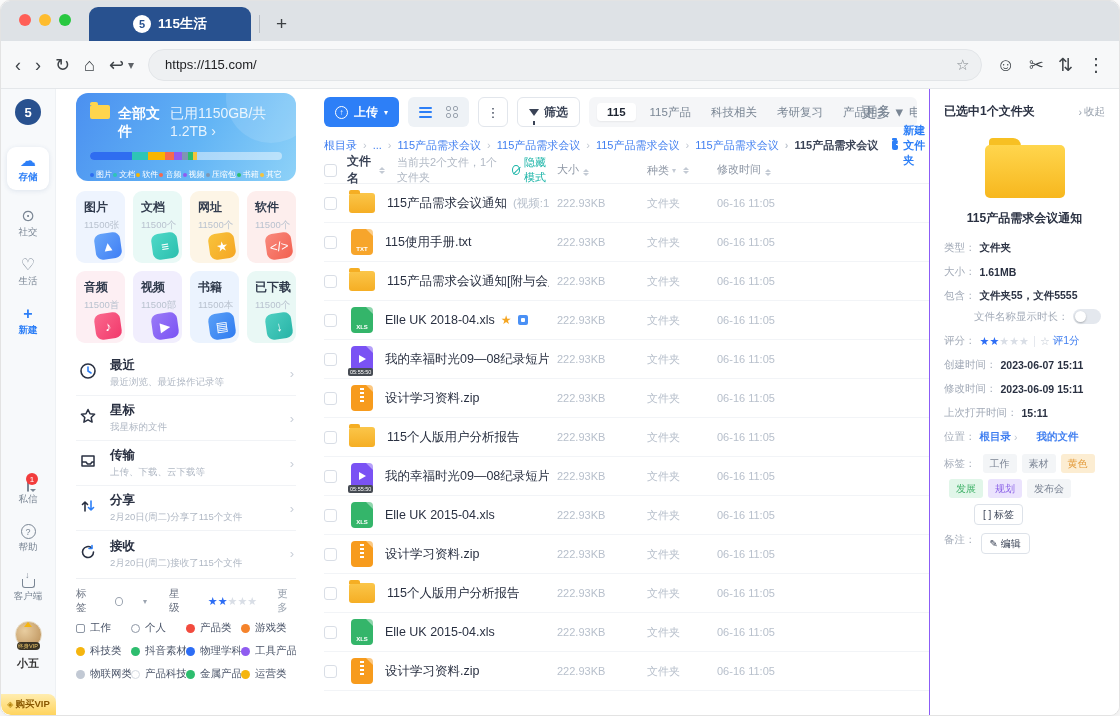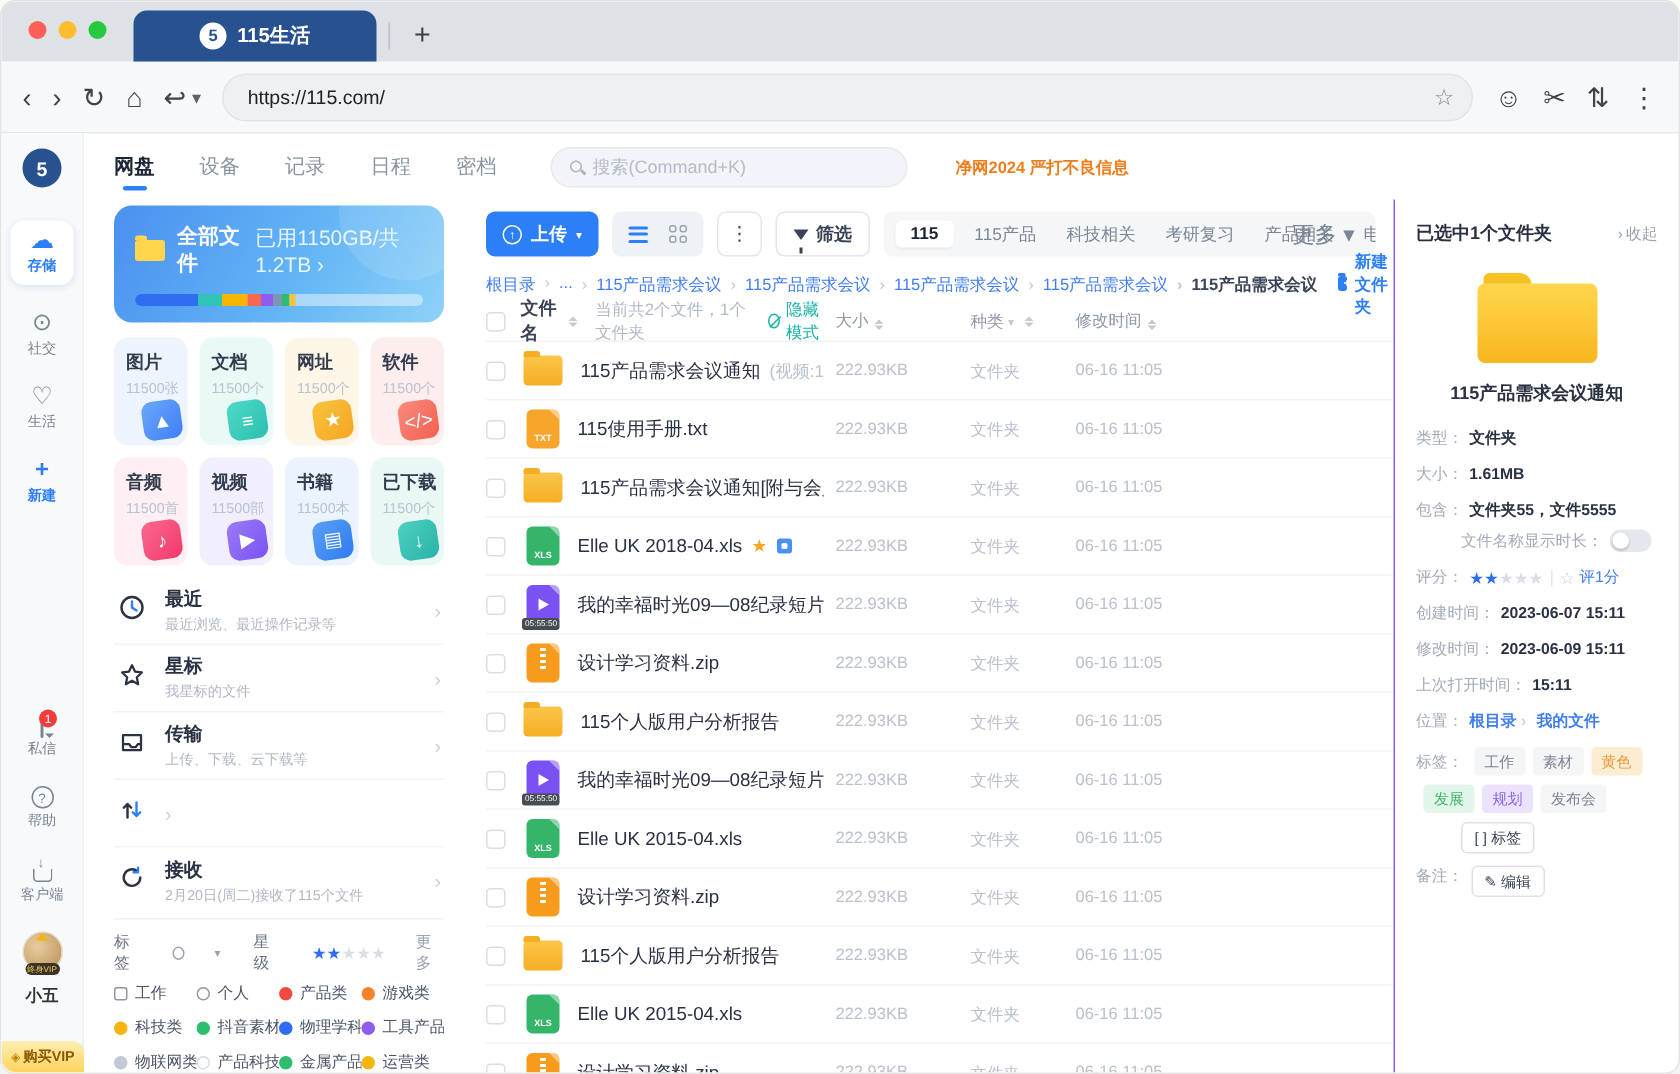--- a/index.html
+++ b/index.html
@@ -53,21 +53,21 @@
 .nav-tab.active::after{content:"";position:absolute;left:50%;transform:translateX(-50%);bottom:-1px;width:16px;height:3px;border-radius:2px;background:#2d7ff7;}
 .searchpill{width:238px;height:27px;background:#f2f4f7;border:1px solid #e6e9ee;border-radius:14px;display:flex;align-items:center;gap:7px;padding:0 12px;margin-left:6px;color:#b4bcc8;font-size:12px;}
 .search-ic{width:8px;height:8px;border:1.5px solid #a9b2bf;border-radius:50%;position:relative;flex:none;}
 .search-ic::after{content:"";position:absolute;width:4px;height:1.5px;background:#a9b2bf;transform:rotate(45deg);right:-3.5px;bottom:-1px;}
 .notice{margin-left:32px;font-size:11px;color:#ef7d1a;font-weight:bold;}
 .bodyrow{flex:1;display:flex;min-height:0;}
 
 .sidebar{width:252px;padding:4px 12px 0 20px;flex:none;display:flex;flex-direction:column;min-height:0;}
 .allfiles{height:88px;border-radius:12px;background:linear-gradient(118deg,#4b90f0 0%,#62b4f5 55%,#8ed2f8 100%);padding:12px 14px 10px;color:#fff;position:relative;overflow:hidden;}
 .allfiles::before{content:"";position:absolute;width:90px;height:90px;border-radius:50%;background:rgba(255,255,255,.12);right:-20px;top:-40px;}
-.af-head{display:flex;align-items:center;gap:8px;}
+.af-head{display:flex;align-items:flex-start;gap:8px;}
 .mini-folder{width:20px;height:14px;background:#ffd54d;border-radius:2px;position:relative;flex:none;}
 .mini-folder::before{content:"";position:absolute;top:-3px;left:0;width:8px;height:3px;background:#ffd54d;border-radius:2px 2px 0 0;}
 .af-title{font-size:14px;font-weight:bold;}
 .af-usage{margin-left:auto;font-size:14px;color:rgba(255,255,255,.85);}
 .af-bar{height:8px;border-radius:4px;background:rgba(255,255,255,.45);margin-top:11px;display:flex;overflow:hidden;}
 .af-bar span{height:100%;flex:none;}
 .af-legend{display:flex;justify-content:space-between;margin-top:9px;}
 .lg{display:flex;align-items:center;gap:2px;font-size:8px;color:#fff;}
 .lg i{width:4px;height:4px;border-radius:50%;display:block;}
 
@@ -277,32 +277,20 @@
           <span class="rail-name">小五</span>
         </div>
       </div>
       <div class="vip-pill">
         <span class="gem">◈</span>
         <span>购买VIP</span>
       </div>
     </div>
 
     <div class="content">
-      <div class="topnav">
-        <span class="nav-tab active">网盘</span>
-        <span class="nav-tab">设备</span>
-        <span class="nav-tab">记录</span>
-        <span class="nav-tab">日程</span>
-        <span class="nav-tab">密档</span>
-        <div class="searchpill">
-          <span class="search-ic"></span>
-          <span>搜索(Command+K)</span>
-        </div>
-        <span class="notice">净网2024 严打不良信息</span>
-      </div>
 
       <div class="bodyrow">
 
         <div class="sidebar">
           <div class="allfiles">
             <div class="af-head">
               <span class="mini-folder"></span>
               <span class="af-title">全部文件</span>
               <span class="af-usage">已用1150GB/共1.2TB ›</span>
             </div>
@@ -428,20 +416,24 @@
                   <div class="sc-t">传输</div>
                   <div class="sc-d">上传、下载、云下载等</div>
                 </span>
               <span class="sc-chev">›</span>
             </div>
             <div class="sc">
               <span class="sc-ic"><svg width="18" height="18" viewBox="0 0 18 18">
                     <path d="M6 14V5m0 0L3.5 7.5M6 5l2.5 2.5" fill="none" stroke="#2a3142" stroke-width="1.6" stroke-linecap="round"></path>
                     <path d="M12 4v9m0 0l2.5-2.5M12 13l-2.5-2.5" fill="none" stroke="#2d7ff7" stroke-width="1.6" stroke-linecap="round"></path>
                   </svg></span>
+              <span class="sc-txt">
+                  <div class="sc-t">分享</div>
+                  <div class="sc-d">2月20日(周二)分享了115个文件</div>
+                </span>
               <span class="sc-chev">›</span>
             </div>
             <div class="sc">
               <span class="sc-ic"><svg width="18" height="18" viewBox="0 0 18 18">
                     <path d="M14.5 9a5.5 5.5 0 1 1-2-4.2" fill="none" stroke="#2a3142" stroke-width="1.6" stroke-linecap="round"></path>
                     <path d="M13 2.5v3h-3" fill="none" stroke="#2d7ff7" stroke-width="1.6" stroke-linecap="round" stroke-linejoin="round"></path>
                   </svg></span>
               <span class="sc-txt">
                   <div class="sc-t">接收</div>
                   <div class="sc-d">2月20日(周二)接收了115个文件</div>
@@ -836,21 +828,21 @@
               <span class="dval">2023-06-09 15:11</span>
             </div>
           <div class="drow">
               <span class="dlabel">上次打开时间：</span>
               <span class="dval">15:11</span>
             </div>
           <div class="drow">
             <span class="dlabel">位置：</span>
             <span class="dval loc-link">根目录</span>
             <span class="loc-sep">›</span>
-            <span class="dval loc-link" style="margin-left:4px">我的文件</span>
+            <span class="dval loc-link" style="margin-left:16px">我的文件</span>
           </div>
           <div class="dtags">
             <span class="dtags-label">标签：</span>
             <span class="dtags" style="display:contents">
               
             <span class="chip" style="background: rgb(243, 245, 247); color: rgb(123, 132, 148);">工作</span><span class="chip" style="background: rgb(243, 245, 247); color: rgb(123, 132, 148);">素材</span><span class="chip" style="background: rgb(252, 237, 210); color: rgb(227, 155, 59);">黄色</span><span class="chip" style="background: rgb(225, 246, 233); color: rgb(67, 179, 107);">发展</span><span class="chip" style="background: rgb(235, 227, 253); color: rgb(141, 100, 232);">规划</span><span class="chip" style="background: rgb(243, 245, 247); color: rgb(123, 132, 148);">发布会</span></span>
             <span style="flex-basis:100%"></span>
             <span class="outbtn" style="margin-left:30px">[ ] 标签</span>
           </div>
           <div class="noterow">

